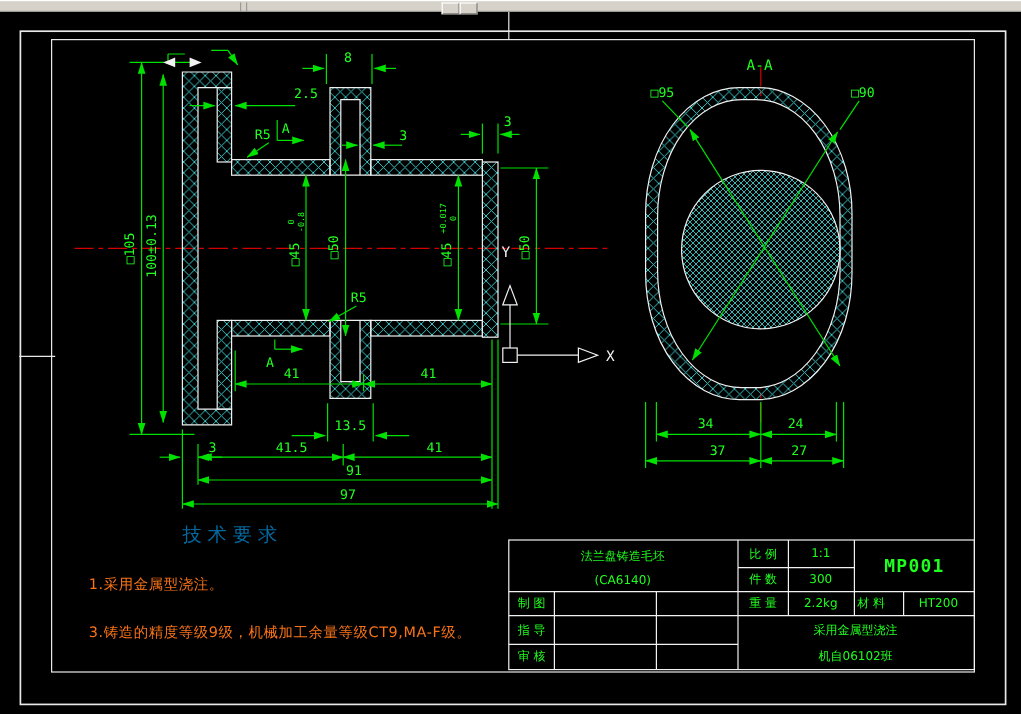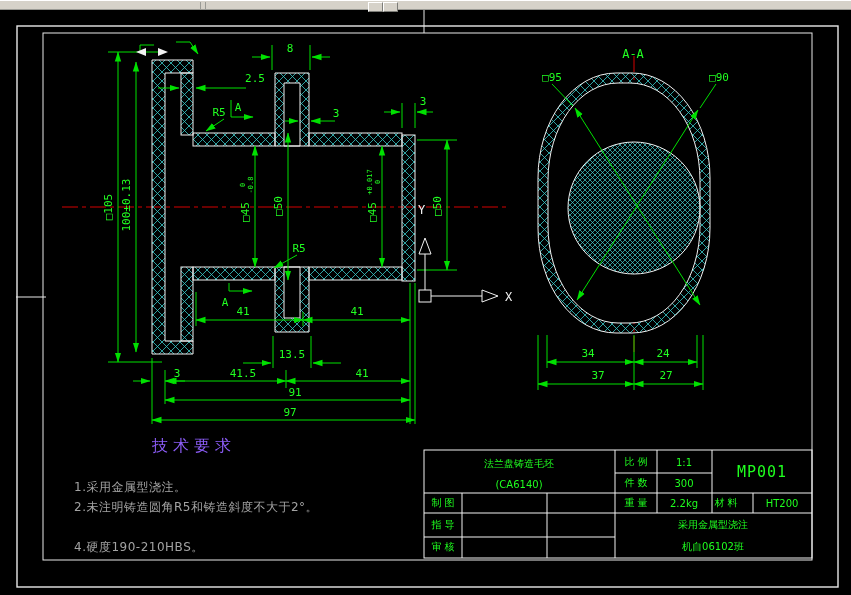--- a/index.html
+++ b/index.html
@@ -10,23 +10,23 @@
   .tbbtn{position:absolute;top:1px;width:13px;height:8px;background:#d6d2c9;
          border-top:1px solid #fff;border-left:1px solid #fff;
          border-right:1px solid #7d7d78;border-bottom:1px solid #7d7d78;}
   .tbsep{position:absolute;top:1px;width:1px;height:8px;background:#9a9a94;}
   svg{position:absolute;left:0;top:0;}
   .dimtxt{font-family:"DejaVu Sans Mono",monospace;font-size:11px;fill:#21ff21;}
   .dimsm{font-family:"DejaVu Sans Mono",monospace;font-size:7px;fill:#21ff21;}
   .wtxt{font-family:"DejaVu Sans Mono",monospace;font-size:12px;fill:#f2f2f2;}
   .tbt{position:absolute;transform:translate(-50%,-50%);color:#1fff1f;font-size:10px;
        white-space:nowrap;font-family:"DejaVu Sans",sans-serif;}
-  .tbt.big{font-size:15px;letter-spacing:1px;font-family:"DejaVu Sans Mono",monospace;}
-  .tech-title{position:absolute;color:#8b5cf6;font-size:16px;letter-spacing:5px;white-space:nowrap;font-family:Liberation Serif, serif;}
-  .tech-item{position:absolute;color:#a3a3a3;font-size:12px;white-space:nowrap;letter-spacing:0.5px;}
+  .tbt.big{font-size:15px;letter-spacing:1px;font-family:"DejaVu Sans Mono",monospace;font-weight:bold;}
+  .tech-title{position:absolute;color:#0369a1;font-size:16px;letter-spacing:5px;white-space:nowrap;font-family:Liberation Serif, serif;}
+  .tech-item{position:absolute;color:#f97316;font-size:12px;white-space:nowrap;letter-spacing:0.5px;}
 </style>
 </head>
 <body>
 
 <div id="screen">
 
   <div id="toolbar">
     <div class="tbsep" style="left:200px"></div>
     <div class="tbsep" style="left:205px"></div>
     <div class="tbbtn" style="left:368px"></div>
@@ -220,22 +220,21 @@
       <line x1="462" y1="493" x2="462" y2="558"></line>
       <line x1="547" y1="493" x2="547" y2="558"></line>
       <line x1="657" y1="450" x2="657" y2="513"></line>
       <line x1="712" y1="450" x2="712" y2="513"></line>
       <line x1="753" y1="493" x2="753" y2="513"></line>
     </g>
   </svg>
 
   <div class="tech-title" style="left:152px;top:436px">技术要求</div>
   <div class="tech-item" style="left:74px;top:479px">1.采用金属型浇注。</div>
-  <div class="tech-item" style="left:74px;top:499px">2.未注明铸造圆角R5和铸造斜度不大于2°。</div>
-  <div class="tech-item" style="left:74px;top:539px">4.硬度190-210HBS。</div>
+  <div class="tech-item" style="left:74px;top:519px">3.铸造的精度等级9级，机械加工余量等级CT9,MA-F级。</div>
 
   <div class="tbt" style="left:519px;top:464px">法兰盘铸造毛坯</div>
   <div class="tbt" style="left:519px;top:484px">(CA6140)</div>
   <div class="tbt" style="left:636px;top:462px">比 例</div>
   <div class="tbt" style="left:684px;top:462px">1:1</div>
   <div class="tbt" style="left:636px;top:483px">件 数</div>
   <div class="tbt" style="left:684px;top:483px">300</div>
   <div class="tbt big" style="left:762px;top:472px">MP001</div>
   <div class="tbt" style="left:443px;top:503px">制 图</div>
   <div class="tbt" style="left:636px;top:503px">重 量</div>

